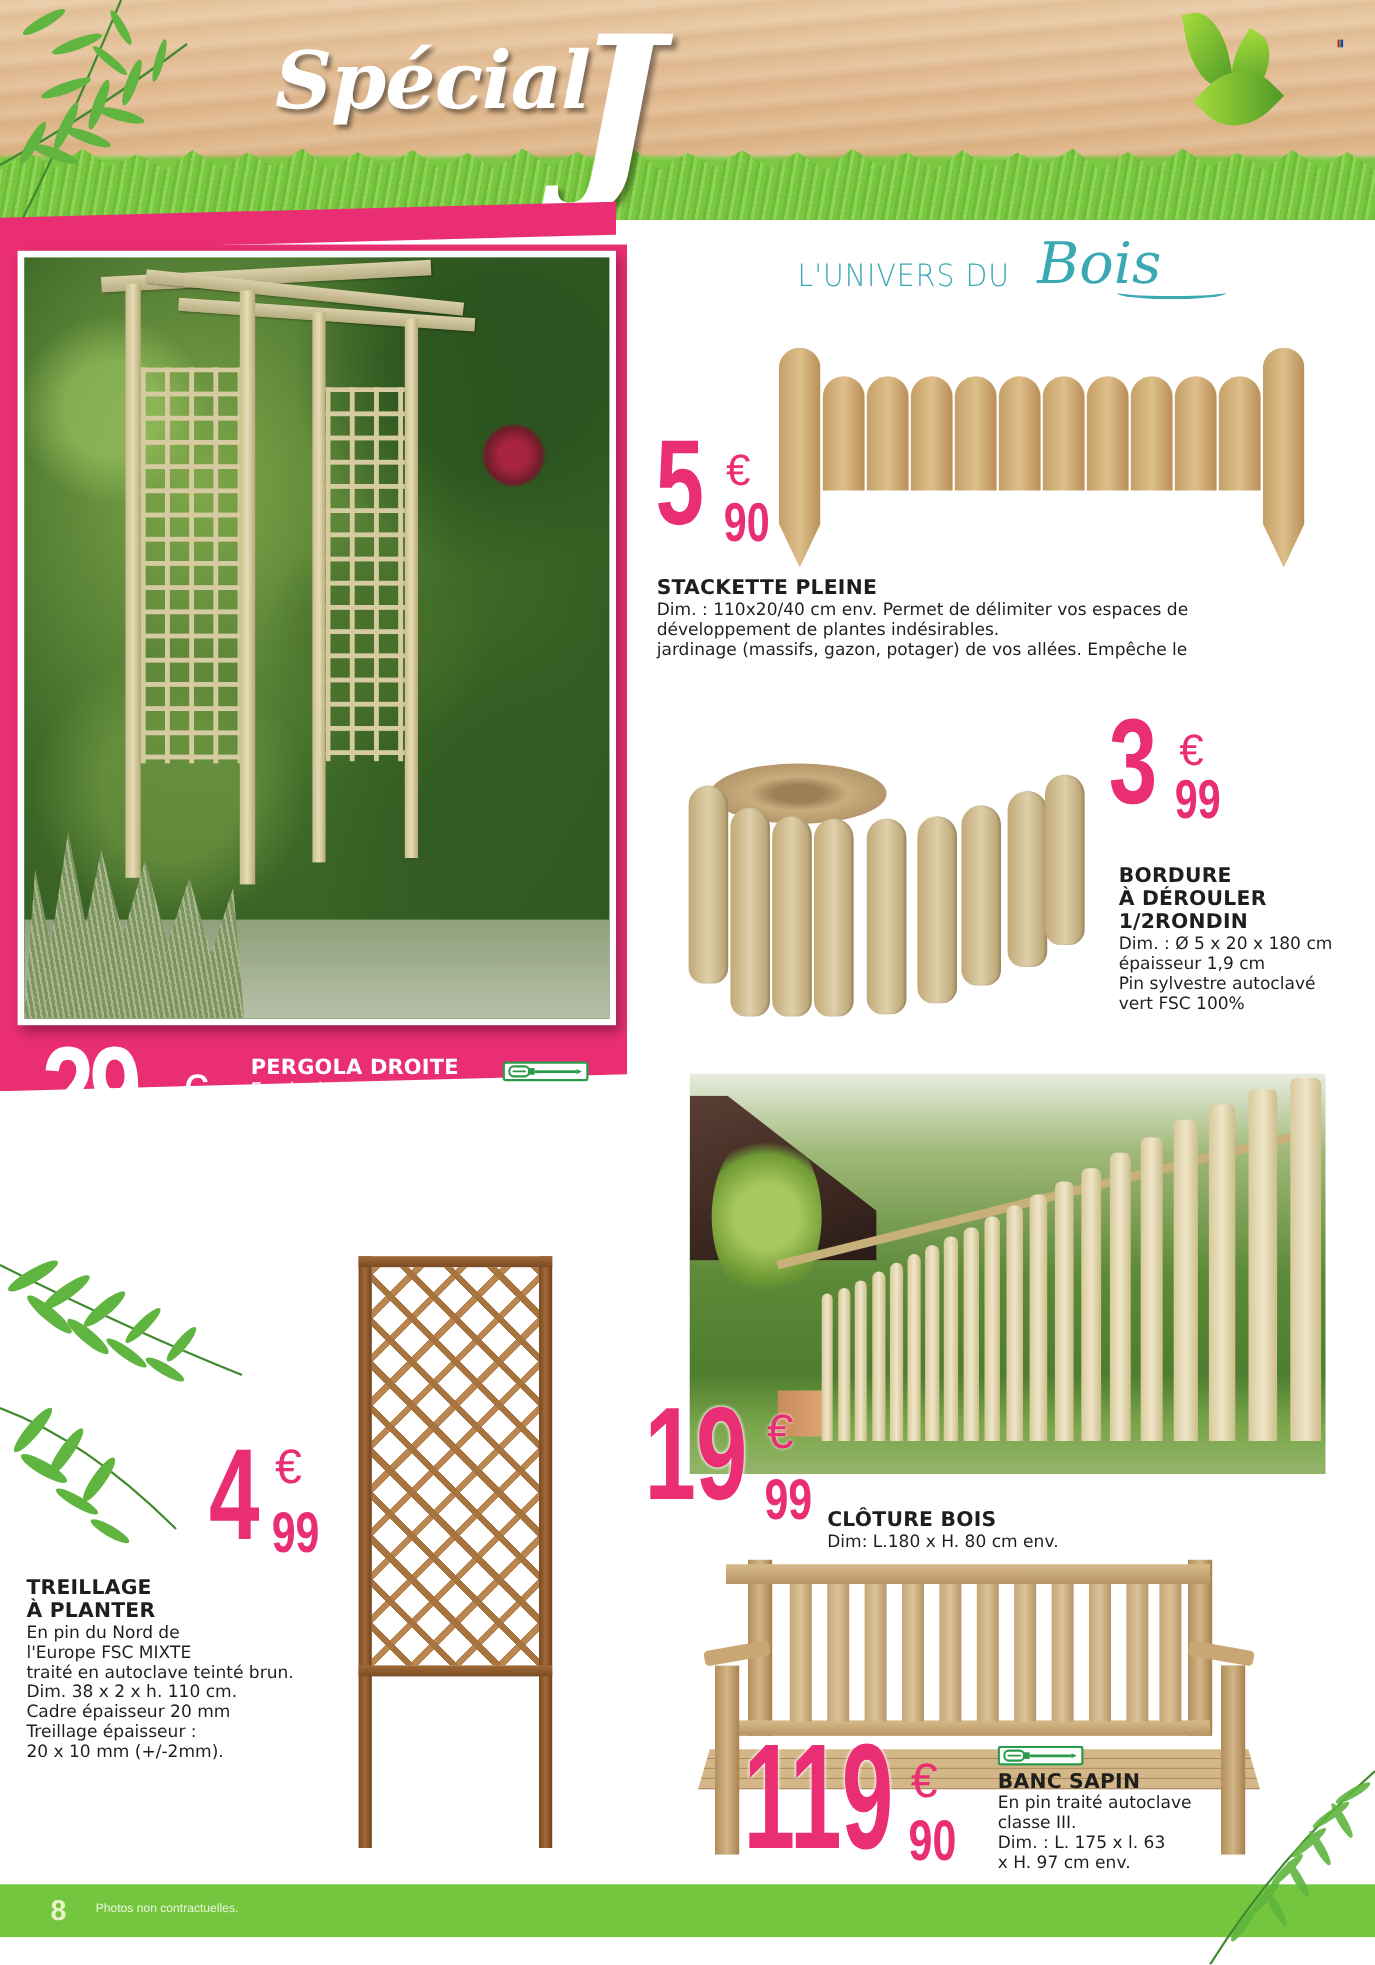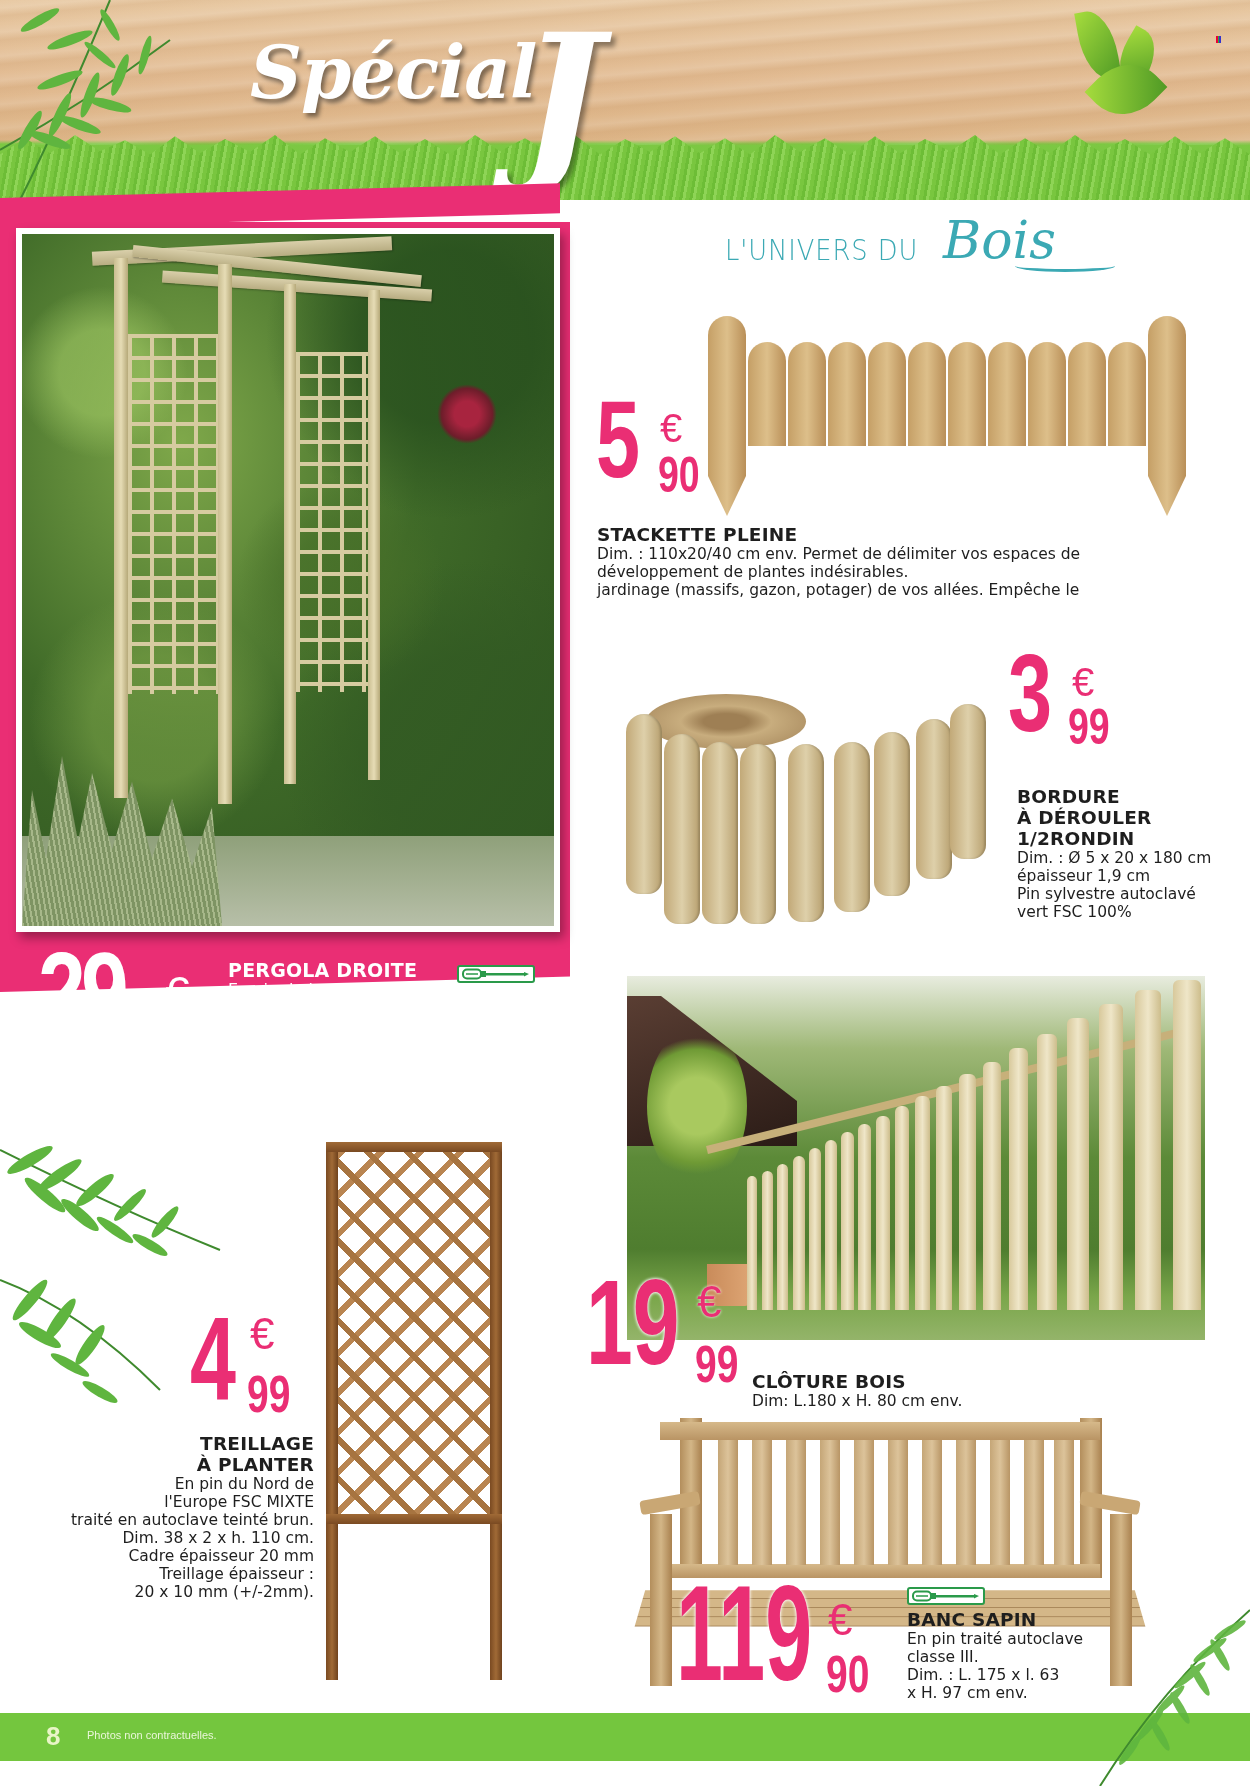--- a/index.html
+++ b/index.html
@@ -294,21 +294,21 @@
 <div class="treillage">
   <div class="tr-lattice"></div>
   <div class="tr-post" style="left:0;"></div>
   <div class="tr-post" style="left:164px;"></div>
   <div class="tr-bar" style="top:0;"></div>
   <div class="tr-bar" style="top:372px;"></div>
 </div>
 <div class="pink" style="left:190px;top:1300px;font-size:118px;transform:scaleX(0.7);transform-origin:left;">4</div>
 <div class="pink pink-euro" style="left:250px;top:1312px;font-size:44px;">€</div>
 <div class="pink" style="left:247px;top:1368px;font-size:52px;transform:scaleX(0.75);transform-origin:left;">99</div>
-<div class="body-text" style="left:36px;top:1433px;width:278px;text-align:right;">
+<div class="body-text" style="left:24px;top:1433px;width:278px;">
   <div class="prod-title">TREILLAGE</div>
   <div class="prod-title">À PLANTER</div>
   <div>En pin du Nord de</div>
   <div>l'Europe FSC MIXTE</div>
   <div>traité en autoclave teinté brun.</div>
   <div>Dim. 38 x 2 x h. 110 cm.</div>
   <div>Cadre épaisseur 20 mm</div>
   <div>Treillage épaisseur :</div>
   <div>20 x 10 mm (+/-2mm).</div>
 </div>

